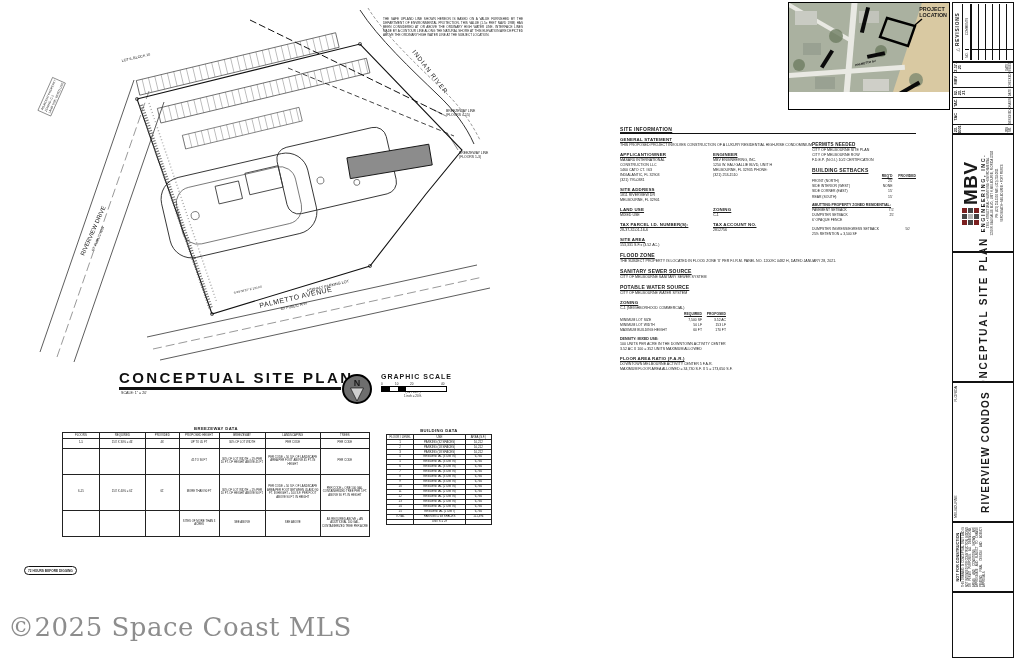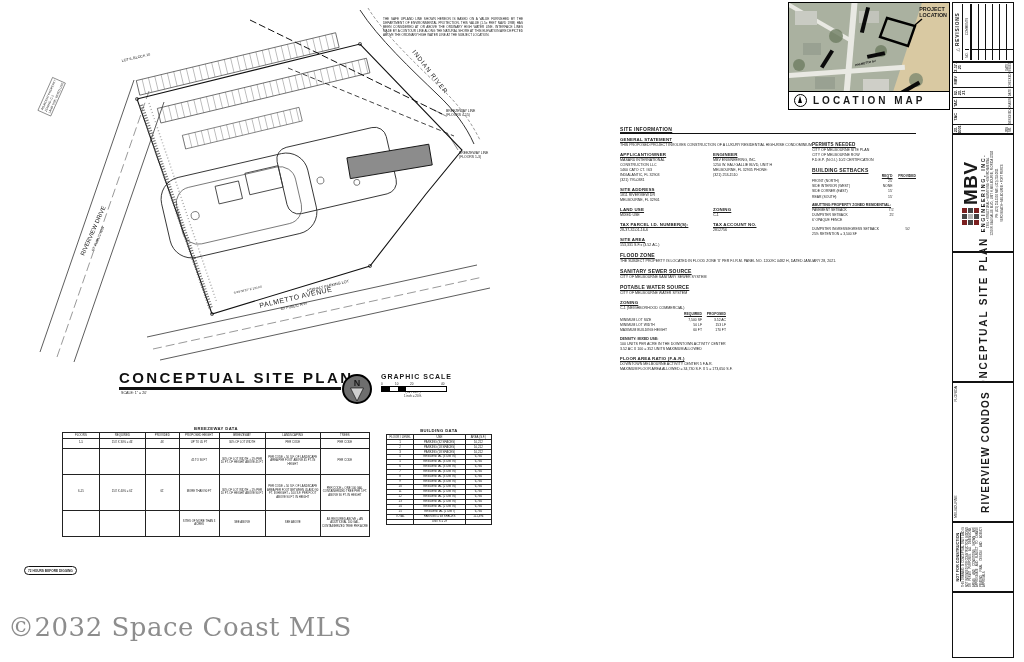--- a/index.html
+++ b/index.html
@@ -542,24 +542,20 @@
       <div class="mbar" style="left:78px;top:50px;width:18px;height:3.5px;transform:rotate(-12deg);"></div>
       <div class="mbar" style="left:106px;top:84px;width:26px;height:3.5px;transform:rotate(-30deg);"></div>
       <div class="abs" style="left:66px;top:58px;font-size:3px;font-weight:bold;color:#111;transform:rotate(-12deg);">PALMETTO AV</div>
       <svg class="abs" style="left:88px;top:12px;" width="46" height="34" viewBox="0 0 46 34">
         <polygon points="10,3 38,11 31,31 3,22" fill="none" stroke="#000" stroke-width="2.4"></polygon>
         <line x1="38" y1="10" x2="45" y2="4" stroke="#000" stroke-width="1.4"></line>
       </svg>
       <div id="proj-label">PROJECT
 LOCATION</div>
     </div>
-    <div id="lm-bar">
-      <span class="compass"></span>
-      <span id="lm-title">LOCATION MAP</span>
-    </div>
   </div>
 
   <div class="tb-box" style="top:2px;height:60px;"></div>
   <div class="rot" style="left:952px;top:2px;width:62px;height:60px;">
     <div class="rin" style="width:60px;height:62px;padding:1px 2px;display:flex;flex-direction:column;">
       <div style="display:flex;justify-content:center;gap:2px;align-items:center;height:9px;border-bottom:.8px solid #111;">
         <span style="font-size:4.6px;">△</span>
         <span style="font-size:4.8px;font-weight:bold;letter-spacing:.8px;">REVISIONS</span>
       </div>
       <div style="display:flex;height:7px;border-bottom:.6px solid #111;align-items:center;">
@@ -666,14 +662,14 @@
   <div class="rot" style="left:952px;top:522px;width:62px;height:70px;">
     <div class="rin" style="width:70px;height:62px;padding:4px 5px;text-align:center;">
       <div style="font-size:3.8px;font-weight:bold;text-decoration:underline;">NOT FOR CONSTRUCTION</div>
       <div style="font-size:2.6px;line-height:1.35;text-align:justify;margin-top:2px;">THIS DRAWING IS CONCEPTUAL ONLY AND IS NOT INTENDED FOR CONSTRUCTION, BIDDING OR PERMIT PURPOSES. ALL DIMENSIONS, AREAS AND CONDITIONS SHOWN ARE APPROXIMATE AND SUBJECT TO CHANGE PENDING FINAL DESIGN AND AGENCY APPROVALS.</div>
     </div>
   </div>
 
   <div class="tb-box" style="top:592px;height:66px;"></div>
 
   <div id="dig-box" class="abs" style="left:24px;top:566px;">72 HOURS BEFORE DIGGING</div>
-  <div id="watermark" class="abs" style="left:8px;top:612px;">©2032 Space Coast MLS</div>
+  <div id="watermark" class="abs" style="left:8px;top:612px;">©2025 Space Coast MLS</div>
 </div>
 
 </body></html>

